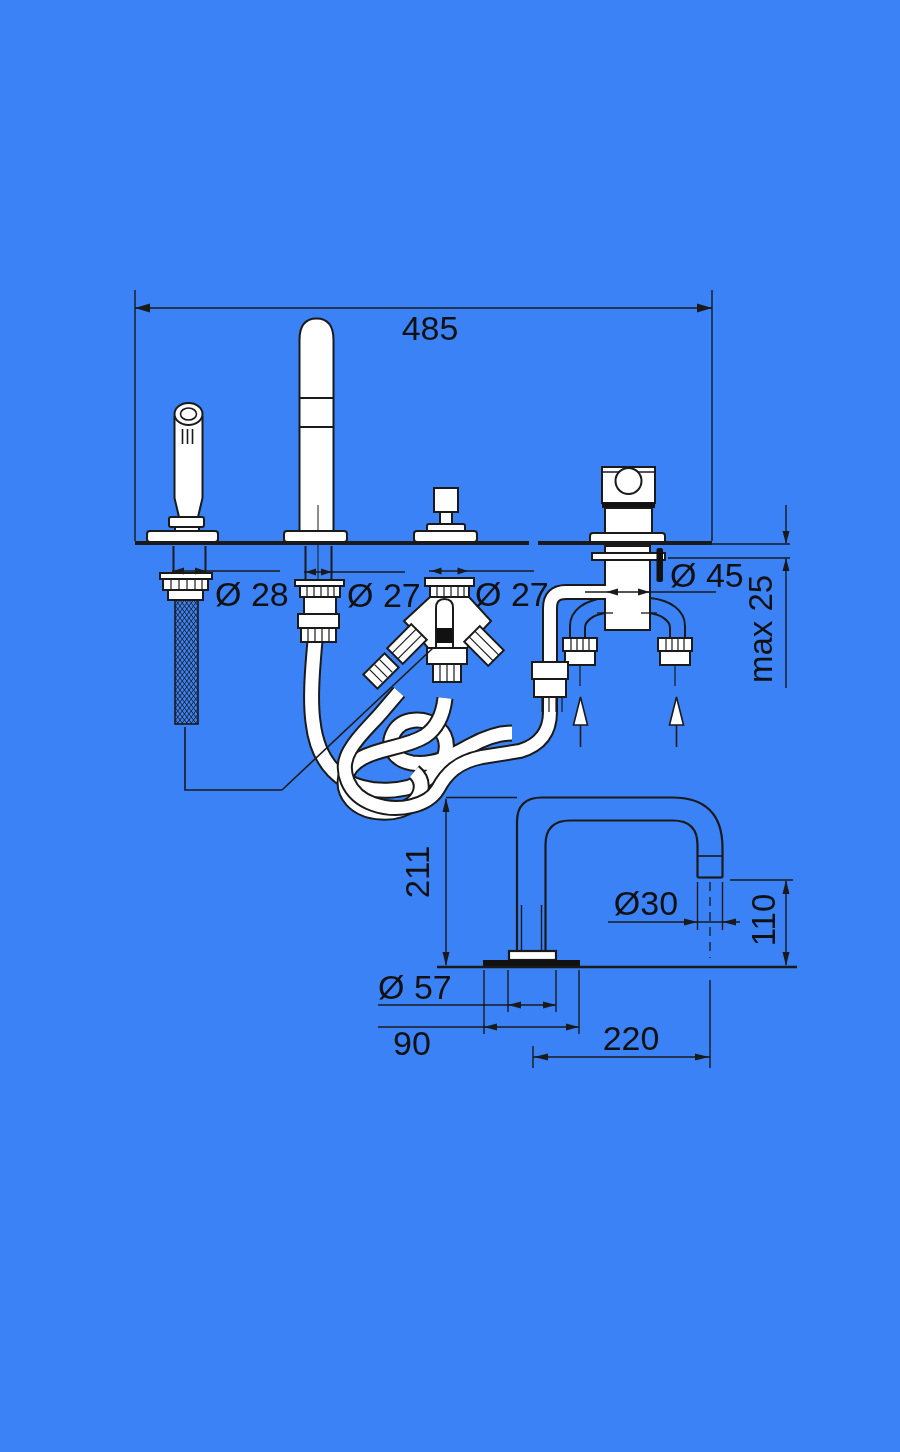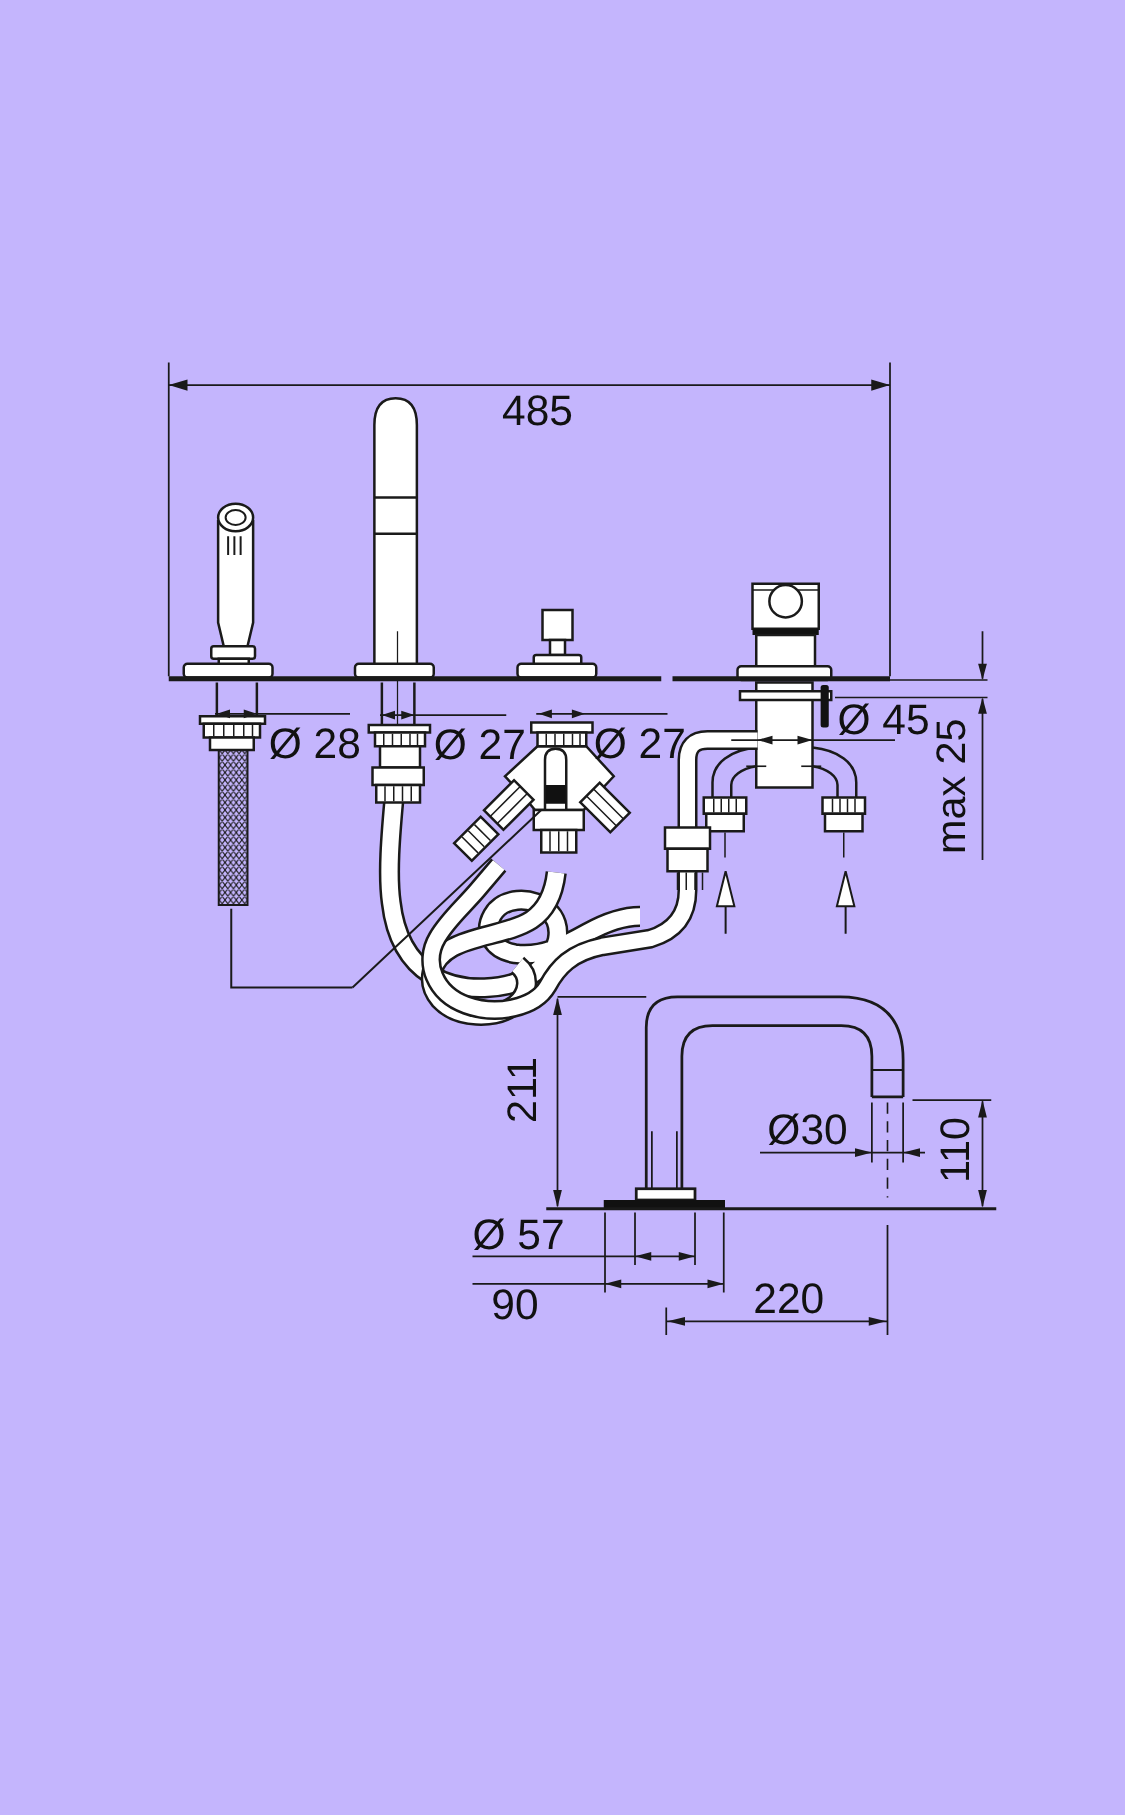--- a/index.html
+++ b/index.html
@@ -1,16 +1,16 @@
 <!DOCTYPE html>
 <html><head>
 <meta charset="utf-8">
 <style>
   html,body{margin:0;padding:0;background:#fff;}
-  #canvas{position:relative;width:900px;height:1452px;background:#c4b5fd;overflow:hidden;
+  #canvas{position:relative;width:900px;height:1452px;background:#3b82f6;overflow:hidden;
           font-family:"Liberation Sans",sans-serif;}
   svg{position:absolute;left:0;top:0;}
   svg text{fill:#111;font-family:"Liberation Sans",sans-serif;}
   .dimtxt{font-size:34px;}
   .dimtxt-sm{font-size:33px;}
 </style>
 </head>
 <body>
 
 <div id="canvas">

